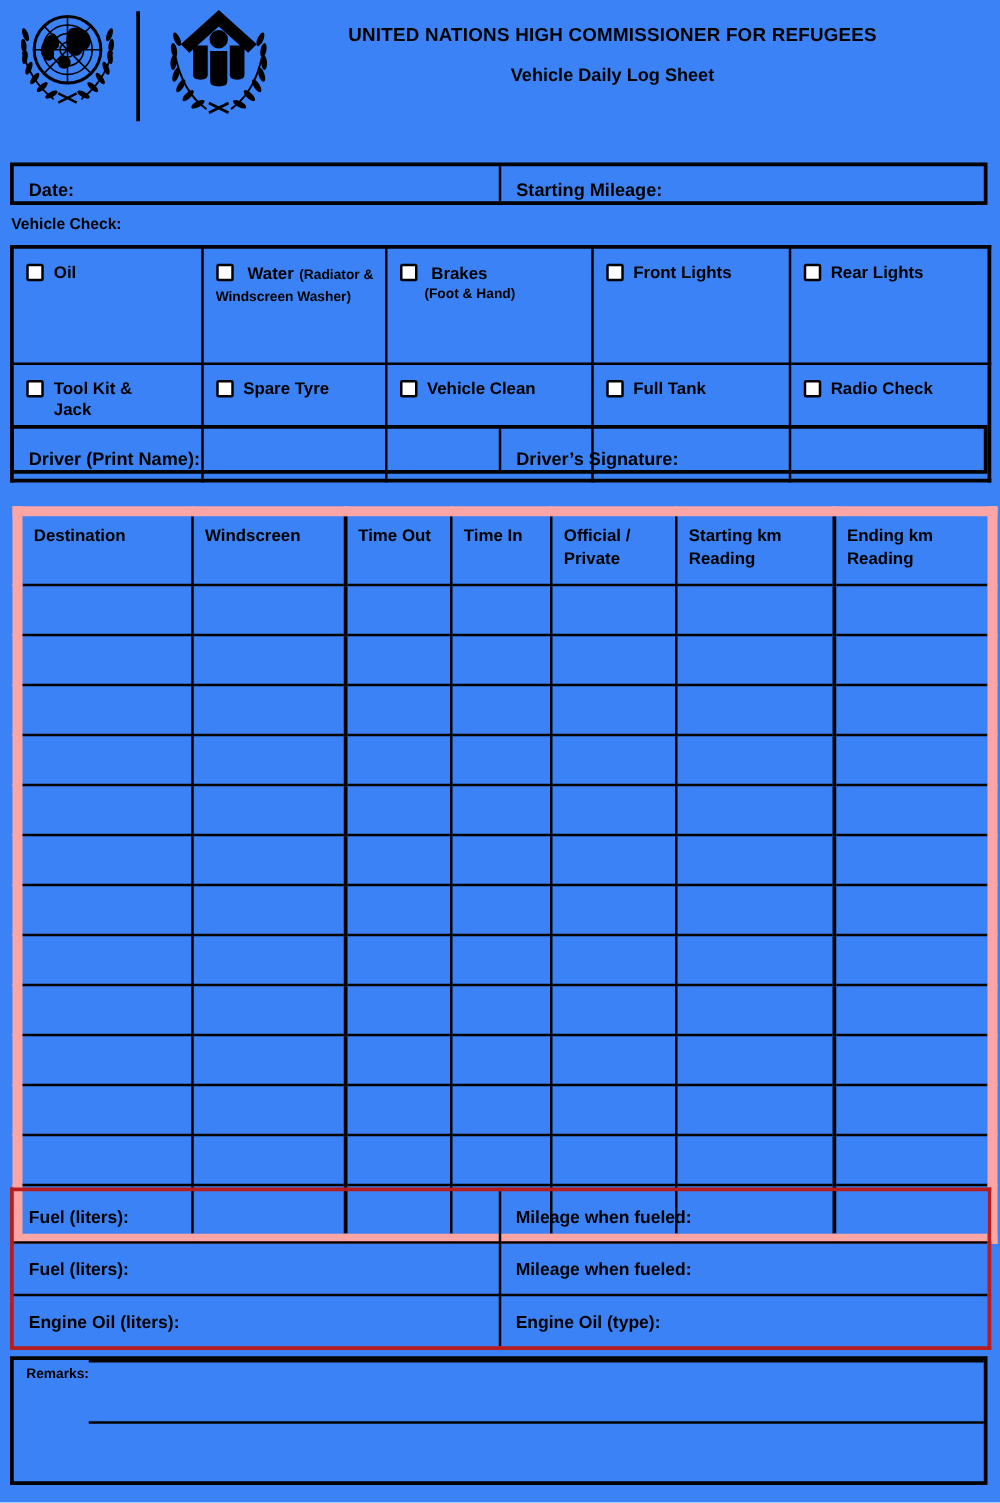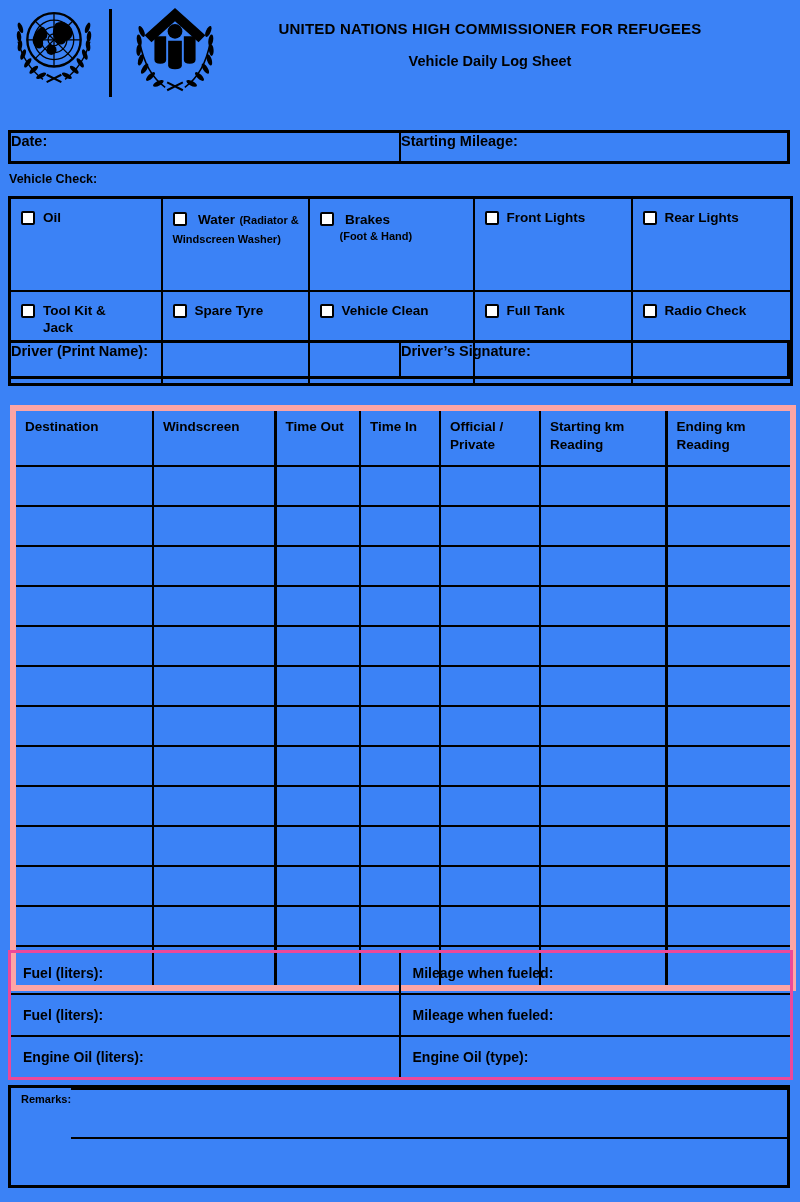--- a/index.html
+++ b/index.html
@@ -9,21 +9,21 @@
   }
   
   .logos { position:absolute; left:6px; top:3px; display:flex; align-items:flex-start; }
   .logo-divider { width:3px; height:88px; background:#000; margin:6px 7px 0 7px; }
   .titles { position:absolute; left:200px; top:20px; width:580px; text-align:center; }
   .org-title { font-size:15px; font-weight:bold; letter-spacing:0.2px; }
   .form-title { font-size:14.5px; font-weight:bold; margin-top:16px; }
 
   
   .split-box { position:absolute; left:8px; width:782px; border:3px solid #000; box-sizing:border-box; display:flex; }
-  .split-box .cell { box-sizing:border-box; display:flex; align-items:flex-start; }
+  .split-box .cell { box-sizing:border-box; display:flex; align-items:flex-end; padding-left:12px; }
   .split-box .cell.left { width:390px; border-right:2.5px solid #000; }
   .split-box .cell.right { flex:1; }
   .box-label { font-size:14.5px; font-weight:bold; white-space:nowrap; }
   .fill { flex:1; align-self:stretch; }
 
   .date-box   { top:130px; height:34px; }
   .driver-box { top:340px; height:39px; }
 
   .section-label { position:absolute; left:9px; top:172px; font-size:12.5px; font-weight:bold; }
 
@@ -33,28 +33,28 @@
   .cb { width:14px; height:14px; border:2.2px solid #000; border-radius:2px; background:#fff; display:inline-block; box-sizing:border-box; flex:0 0 auto; }
   .check-item { display:flex; gap:8px; align-items:flex-start; }
   .check-item .cb { margin-top:1px; }
   .cb-name { font-size:13.5px; font-weight:bold; line-height:1.25; }
   .cb-detail { font-size:11px; font-weight:bold; line-height:1.3; }
   .check-item.no-hang { display:block; }
   .check-item.no-hang .cb { margin-right:7px; vertical-align:-2px; }
   .check-item.detail-block .cb-detail { display:block;margin-left:20px; }
 
   
-  .log-table { position:absolute; left:10px; top:405px; width:780px; border-collapse:collapse; table-layout:fixed; border:6px solid #fca5a5; }
+  .log-table { position:absolute; left:10px; top:405px; width:780px; border-collapse:collapse; table-layout:fixed; border:8px solid #fca5a5; }
   .log-table th { border:2px solid #000; height:47px; vertical-align:top; text-align:left; padding:7px 2px 0 9px; font-size:13.5px; font-weight:bold; line-height:1.3; }
   .log-table td { border:2px solid #000; height:36px; }
   .log-table th:nth-child(3), .log-table td:nth-child(3),
   .log-table th:nth-child(7), .log-table td:nth-child(7) { border-left-width:3.5px; }
 
   
-  .fuel-table { position:absolute; left:8px; top:950px; width:782px; border-collapse:collapse; table-layout:fixed; border:3px solid #ec4899; }
+  .fuel-table { position:absolute; left:8px; top:950px; width:782px; border-collapse:collapse; table-layout:fixed; border:3px solid #b91c1c; }
   .fuel-table td { border:2px solid #000; height:38px; vertical-align:middle; padding-left:12px; }
   .fuel-table .lbl { font-size:14px; font-weight:bold; }
   .fuel-cell { display:flex; align-items:center; }
 
   
   .remarks-box { position:absolute; left:8px; top:1085px; width:782px; height:103px; border:3px solid #000; box-sizing:border-box; display:flex; flex-direction:row; }
   .remarks-head { height:28px; padding:5px 0 0 10px; font-size:11px; font-weight:bold; box-sizing:border-box; }
   .remarks-line { flex:1; border-top:2px solid #000; }
 </style>
 </head>

